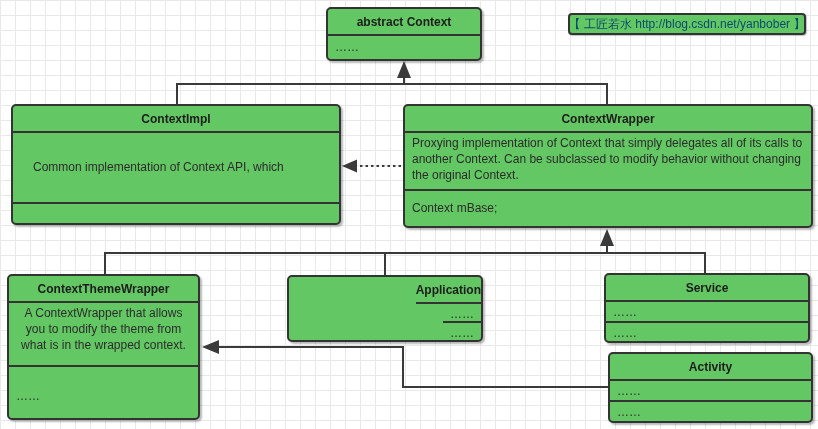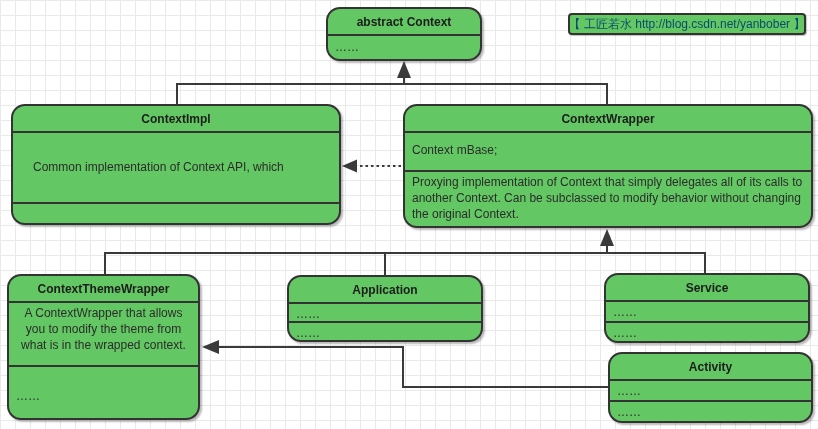--- a/index.html
+++ b/index.html
@@ -19,21 +19,21 @@
     font-family:"Liberation Sans", sans-serif;
   }
   .connectors{position:absolute;left:0;top:0;z-index:1;}
   .connectors path{stroke:var(--connector);stroke-width:2;fill:none;}
   .connectors path.dotted{stroke-dasharray:2.5 3;}
   .connectors polygon{fill:var(--connector);stroke:none;}
   .uml-box{
     position:absolute;z-index:2;box-sizing:border-box;
     background:var(--node-fill);
     border:2px solid var(--node-border);
-    border-radius:14px;
+    border-radius:5px;
     box-shadow:2px 2px 2px rgba(0,0,0,0.28);
     display:flex;flex-direction:column;overflow:hidden;
   }
   .uml-title{
     flex:0 0 auto;display:flex;align-items:center;justify-content:center;
     font-size:12px;font-weight:bold;color:#1d1d1d;
     border-bottom:2px solid var(--node-border);
   }
   .uml-sect{
     box-sizing:border-box;font-size:12px;color:#2c2c2c;
@@ -54,21 +54,21 @@
   #box-contextwrapper{left:403px;top:104px;width:410px;height:124px;}
   #box-contextwrapper .uml-title{height:25px;}
   #box-contextwrapper .uml-desc{height:56px;}
   #box-contextwrapper .rest{padding-top:10px;}
 
   #box-contextthemewrapper{left:7px;top:274px;width:193px;height:146px;}
   #box-contextthemewrapper .uml-title{height:25px;text-align:center;}
   #box-contextthemewrapper .uml-desc{height:62px;text-align:center;}
   #box-contextthemewrapper .rest{padding-top:22px;}
 
-  #box-application{left:287px;top:275px;width:196px;height:67px;}
+  #box-application{left:287px;top:275px;width:196px;height:67px;align-items:flex-end;}
   #box-application .uml-title{height:25px;}
 
   #box-service{left:604px;top:273px;width:206px;height:70px;}
   #box-service .uml-title{height:25px;}
 
   #box-activity{left:608px;top:352px;width:205px;height:71px;}
   #box-activity .uml-title{height:25px;}
 
   .watermark{
     position:absolute;z-index:2;left:568px;top:13px;width:238px;height:22px;
@@ -114,22 +114,22 @@
   <div class="watermark">【 工匠若水 http://blog.csdn.net/yanbober 】</div>
 
   <div class="uml-box" id="box-contextimpl">
     <div class="uml-title">ContextImpl</div>
     <div class="uml-sect uml-desc">Common implementation of Context API, which provides the base context object for Activity and other application components.</div>
     <div class="uml-sect rest">……</div>
   </div>
 
   <div class="uml-box" id="box-contextwrapper">
     <div class="uml-title">ContextWrapper</div>
+    <div class="uml-sect uml-desc">Proxying implementation of Context that simply delegates all of its calls to another Context.  Can be subclassed to modify behavior without changing  the original Context.</div>
     <div class="uml-sect rest">Context mBase;</div>
-    <div class="uml-sect uml-desc">Proxying implementation of Context that simply delegates all of its calls to another Context.  Can be subclassed to modify behavior without changing  the original Context.</div>
   </div>
 
   <div class="uml-box" id="box-contextthemewrapper">
     <div class="uml-title">ContextThemeWrapper</div>
     <div class="uml-sect uml-desc">A ContextWrapper that allows you to modify the theme from what is in the wrapped context.</div>
     <div class="uml-sect rest">……</div>
   </div>
 
   <div class="uml-box" id="box-application">
     <div class="uml-title">Application</div>

